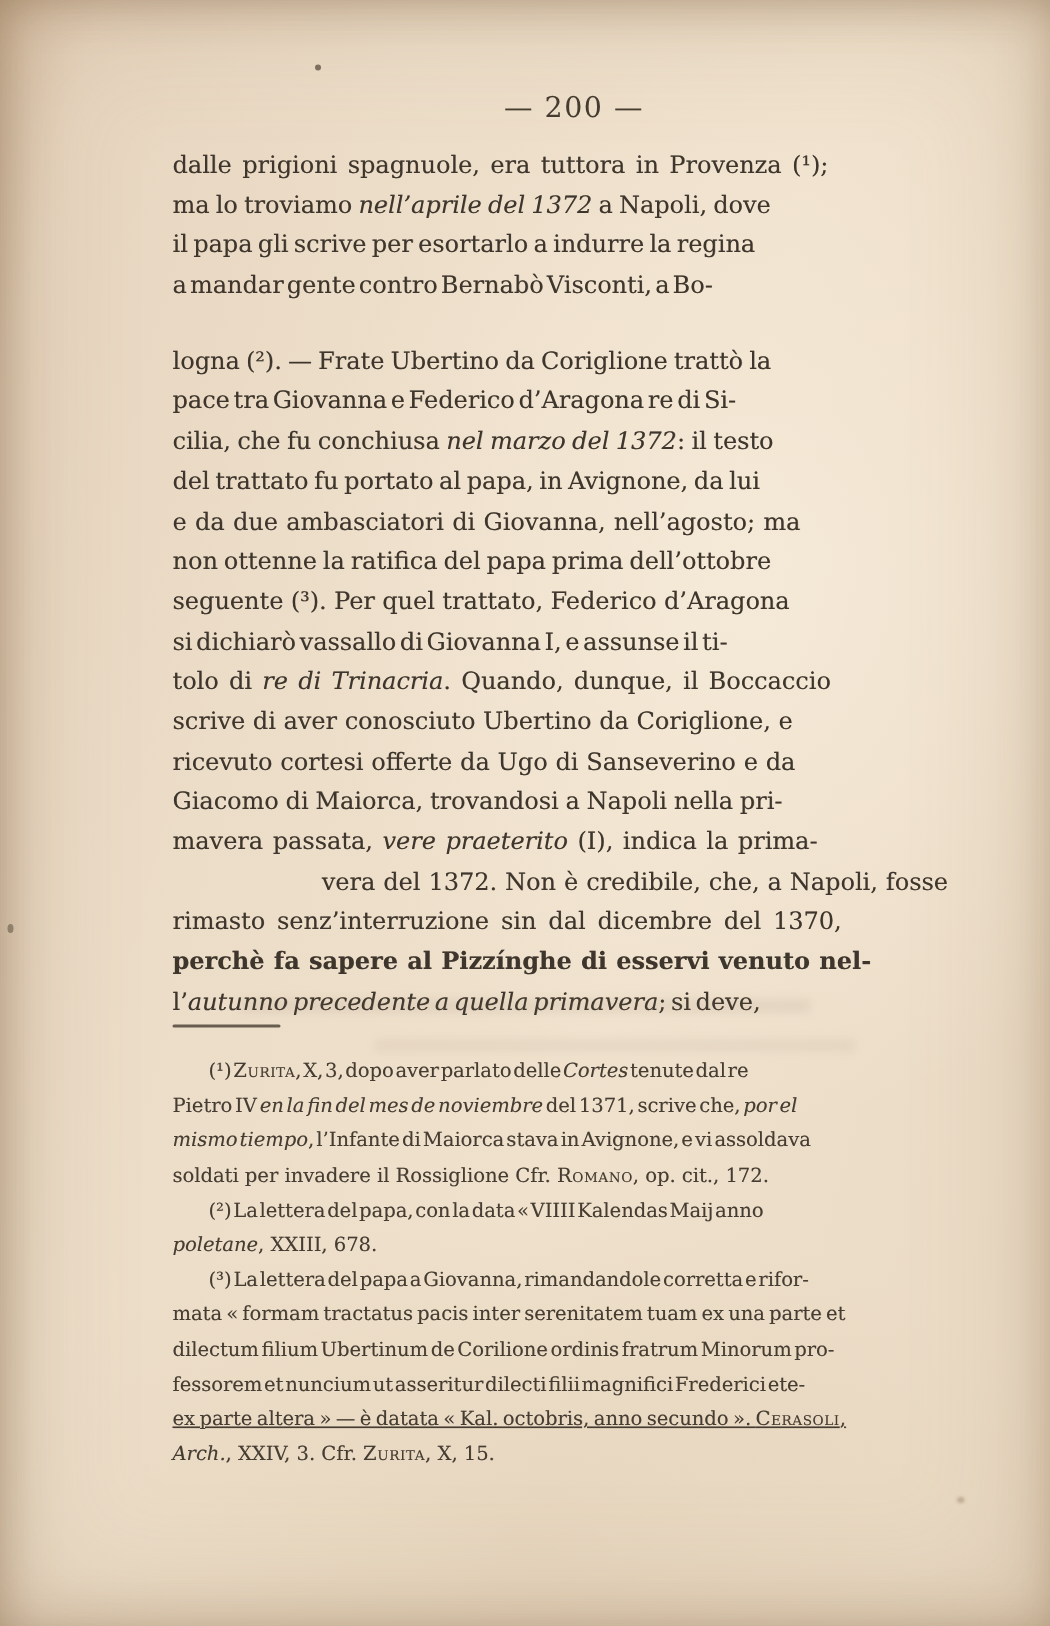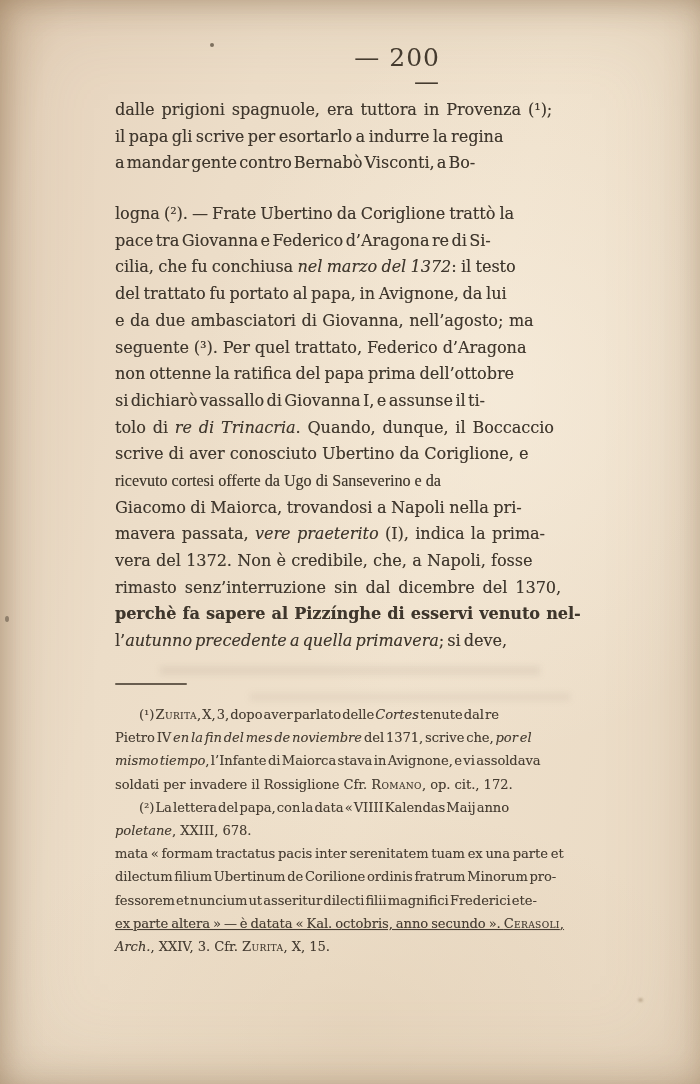--- a/index.html
+++ b/index.html
@@ -13,22 +13,22 @@
       radial-gradient(ellipse 430px 520px at 72% 36%, rgba(250,241,226,0.55), rgba(250,241,226,0) 70%),
       radial-gradient(ellipse 500px 300px at 50% 95%, rgba(221,201,174,0.45), rgba(221,201,174,0) 75%),
       linear-gradient(105deg, #dcc7ae 0%, #e7d5bf 7%, #ecddc8 28%, #efe1cc 58%, #e9d9c3 100%);
     box-shadow:
       inset 0 0 90px rgba(150,118,84,0.25),
       inset 14px 0 38px -14px rgba(125,94,62,0.40),
       inset 0 16px 34px -16px rgba(125,94,62,0.33),
       inset -10px -12px 44px -20px rgba(130,98,66,0.30);
   }
   .page-number {
-    position: absolute; top: 46px; left: 336px; width: 104px;
-    text-align: right; font-size: 25px; line-height: 24px;
+    position: absolute; top: 60px; left: 336px; width: 104px;
+    text-align: left; font-size: 19px; line-height: 24px;
     color: #453b2f; letter-spacing: 1px;
   }
   .body-text {
     position: absolute; top: 97px; left: 115px; width: 517px;
     font-size: 16px;
     text-shadow: 0.2px 0.2px 0.4px rgba(62,54,44,0.45);
   }
   .body-text .tline { height: 26.7px; line-height: 26.7px; }
   .footnotes {
     position: absolute; top: 703px; left: 115px; width: 532px;
@@ -54,50 +54,52 @@
   .smudge.m2 { top: 693px; left: 250px; width: 320px; height: 8px; background: rgba(125,108,88,0.08); }
 </style>
 </head>
 <body>
 
 <div class="page">
   <div class="page-number">— 200 —</div>
 
   <div class="body-text">
       <div class="tline" style="word-spacing: 1.85714px;"><span class="ln"><span>dalle prigioni spagnuole, era tuttora in Provenza (¹);</span></span></div>
+      <div class="tline" style="word-spacing: -1px;"><span class="ln"><span>ma lo troviamo </span><span class="i">nell’aprile del 1372</span><span> a Napoli, dove</span></span></div>
       <div class="tline" style="word-spacing: -1.55556px;"><span class="ln"><span>il papa gli scrive per esortarlo a indurre la regina</span></span></div>
       <div class="tline" style="word-spacing: -3px;"><span class="ln"><span>a mandar gente contro Bernabò Visconti, a Bo-</span></span></div>
       <div class="tline" style="word-spacing: -1px; margin-top: 24px;"><span class="ln"><span>logna (²). — Frate Ubertino da Coriglione trattò la</span></span></div>
       <div class="tline" style="word-spacing: -2.625px;"><span class="ln"><span>pace tra Giovanna e Federico d’Aragona re di Si-</span></span></div>
       <div class="tline" style="word-spacing: -0.777778px;"><span class="ln"><span>cilia, che fu conchiusa </span><span class="i">nel marzo del 1372</span><span>: il testo</span></span></div>
       <div class="tline" style="word-spacing: -1.33333px;"><span class="ln"><span>del trattato fu portato al papa, in Avignone, da lui</span></span></div>
       <div class="tline" style="word-spacing: 0.428571px;"><span class="ln"><span>e da due ambasciatori di Giovanna, nell’agosto; ma</span></span></div>
+      <div class="tline" style="word-spacing: -1.14286px;"><span class="ln"><span>non ottenne la ratifica del papa prima dell’ottobre</span></span></div>
       <div class="tline" style="word-spacing: -0.166667px;"><span class="ln"><span>seguente (³). Per quel trattato, Federico d’Aragona</span></span></div>
-      <div class="tline" style="word-spacing: -1.14286px;"><span class="ln"><span>non ottenne la ratifica del papa prima dell’ottobre</span></span></div>
       <div class="tline" style="word-spacing: -2.66667px;"><span class="ln"><span>si dichiarò vassallo di Giovanna I, e assunse il ti-</span></span></div>
       <div class="tline" style="word-spacing: 1.75px;"><span class="ln"><span>tolo di </span><span class="i">re di Trinacria</span><span>. Quando, dunque, il Boccaccio</span></span></div>
       <div class="tline" style="word-spacing: 0px;"><span class="ln"><span>scrive di aver conosciuto Ubertino da Coriglione, e</span></span></div>
-      <div class="tline" style="word-spacing: 0.125px; font-family: Liberation Serif, serif;"><span class="ln"><span>ricevuto cortesi offerte da Ugo di Sanseverino e da</span></span></div>
+      <div class="tline" style="word-spacing: 0.125px;"><span class="ln"><span>ricevuto cortesi offerte da Ugo di Sanseverino e da</span></span></div>
       <div class="tline" style="word-spacing: -0.571429px;"><span class="ln"><span>Giacomo di Maiorca, trovandosi a Napoli nella pri-</span></span></div>
       <div class="tline" style="word-spacing: 1.28571px;"><span class="ln"><span>mavera passata, </span><span class="i">vere praeterito</span><span> (I), indica la prima-</span></span></div>
-      <div class="tline" style="word-spacing: 0.222222px;"><span class="ln"><span>vera del 1372. Non è credibile, che, a Napoli, fosse</span></span></div>
+      <div class="tline" style="word-spacing: 0.222222px; text-align: right;"><span class="ln"><span>vera del 1372. Non è credibile, che, a Napoli, fosse</span></span></div>
       <div class="tline" style="word-spacing: 2.83333px;"><span class="ln"><span>rimasto senz’interruzione sin dal dicembre del 1370,</span></span></div>
       <div class="tline" style="word-spacing: 0.625px; font-weight: bold;"><span class="ln"><span>perchè fa sapere al Pizzínghe di esservi venuto nel-</span></span></div>
       <div class="tline" style="word-spacing: -2px;"><span class="ln"><span>l’</span><span class="i">autunno precedente a quella primavera</span><span>; si deve,</span></span></div>
     </div>
 
   <div class="rule"></div>
 
   <div class="footnotes">
       <div class="tline ind" style="word-spacing: -3px;"><span class="ln"><span>(¹) </span><span class="sc">Zurita</span><span>, X, 3, dopo aver parlato delle </span><span class="i">Cortes</span><span> tenute dal re</span></span></div>
       <div class="tline" style="word-spacing: -2.28571px;"><span class="ln"><span>Pietro IV </span><span class="i">en la fin del mes de noviembre</span><span> del 1371, scrive che, </span><span class="i">por el</span></span></div>
       <div class="tline" style="word-spacing: -2.7px;"><span class="ln"><span class="i">mismo tiempo</span><span>, l’Infante di Maiorca stava in Avignone, e vi assoldava</span></span></div>
       <div class="tline end"><span class="ln"><span>soldati per invadere il Rossiglione Cfr. </span><span class="sc">Romano</span><span>, op. cit., 172.</span></span></div>
       <div class="tline ind" style="word-spacing: -3px;"><span class="ln"><span>(²) La lettera del papa, con la data « VIIII Kalendas Maij anno</span></span></div>
       <div class="tline end"><span class="ln"><span class="i">poletane</span><span>, XXIII, 678.</span></span></div>
+      <div class="tline ind" style="word-spacing: -2.9px;"><span class="ln"><span>(³) La lettera del papa a Giovanna, rimandandole corretta e rifor-</span></span></div>
       <div class="tline" style="word-spacing: -1.36364px;"><span class="ln"><span>mata « formam tractatus pacis inter serenitatem tuam ex una parte et</span></span></div>
       <div class="tline" style="word-spacing: -2.375px;"><span class="ln"><span>dilectum filium Ubertinum de Corilione ordinis fratrum Minorum pro-</span></span></div>
       <div class="tline" style="word-spacing: -3px;"><span class="ln"><span>fessorem et nuncium ut asseritur dilecti filii magnifici Frederici ete-</span></span></div>
       <div class="tline" style="word-spacing: -1.15385px; text-decoration: underline;"><span class="ln"><span>ex parte altera » — è datata « Kal. octobris, anno secundo ». </span><span class="sc">Cerasoli</span><span>,</span></span></div>
       <div class="tline end"><span class="ln"><span class="i">Arch.</span><span>, XXIV, 3. Cfr. </span><span class="sc">Zurita</span><span>, X, 15.</span></span></div>
     </div>
 
   <div class="speck s1"></div>
   <div class="speck s2"></div>
   <div class="speck s3"></div>

